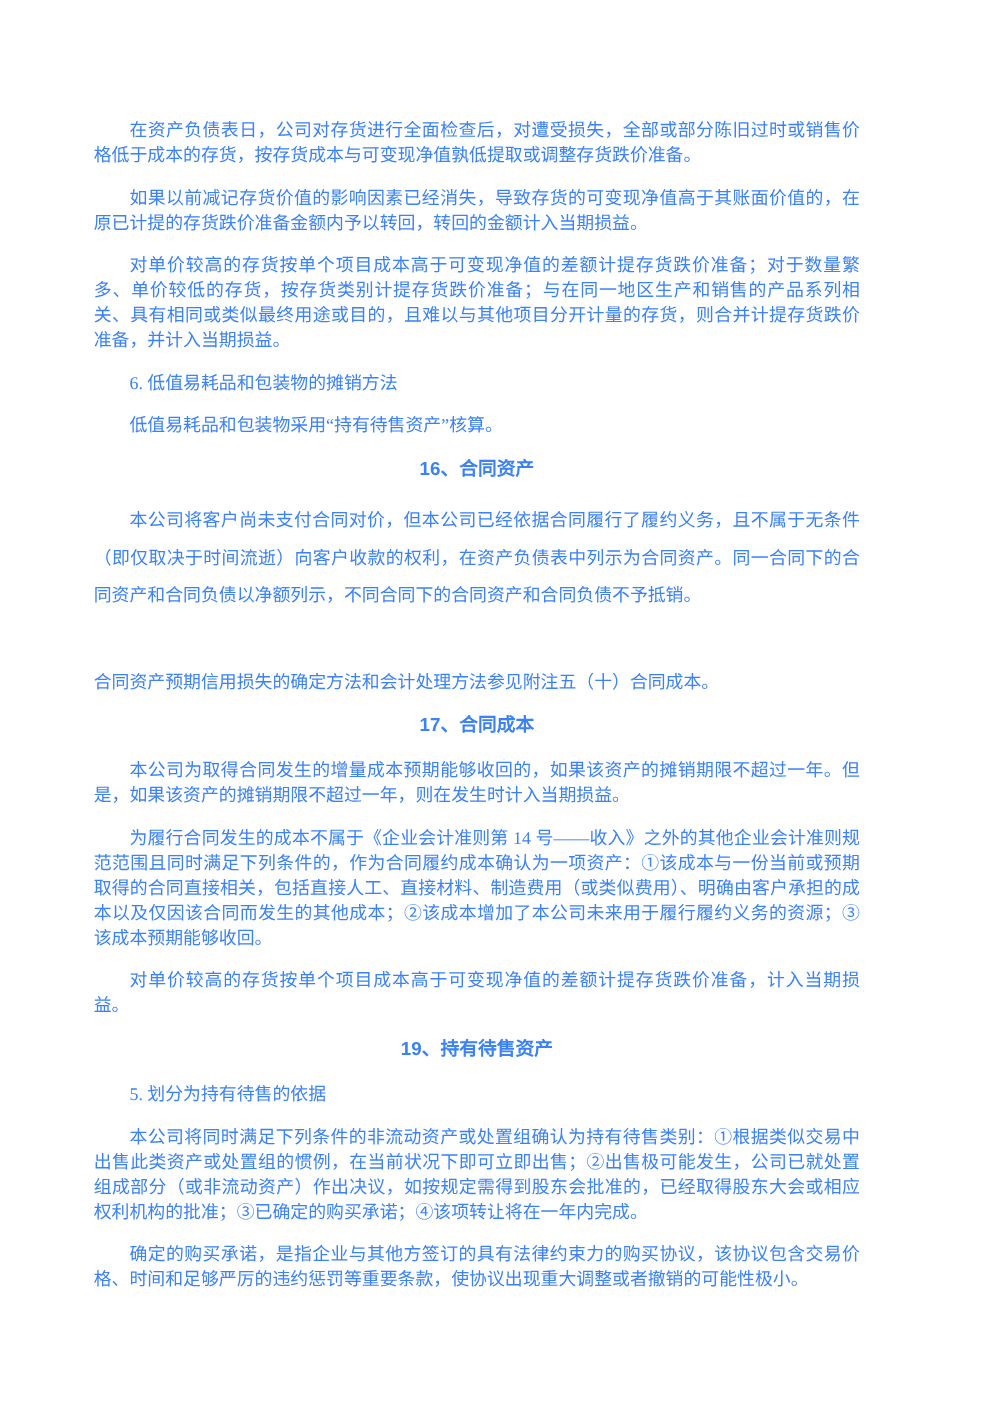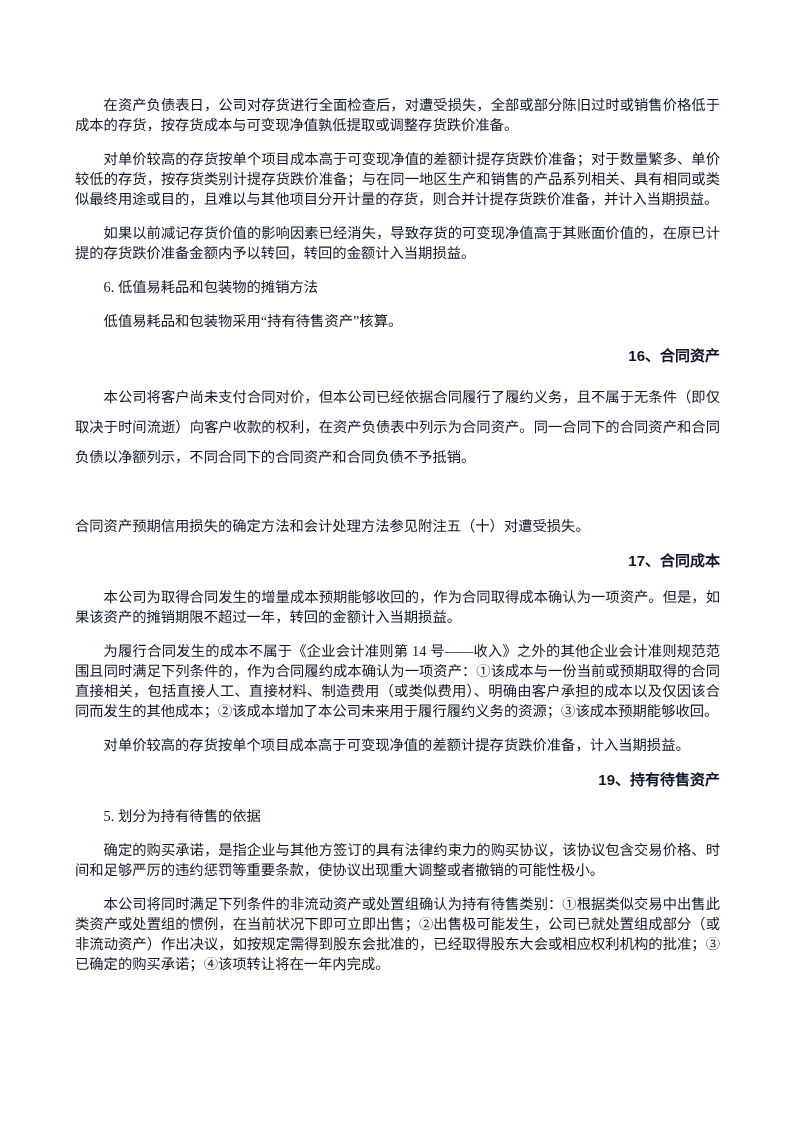--- a/index.html
+++ b/index.html
@@ -7,22 +7,22 @@
     padding: 0;
     background: #ffffff;
   }
   .page {
     position: relative;
     box-sizing: border-box;
     width: 793px;
     height: 1122px;
     margin: 0;
     background: #ffffff;
-    color: #0f172a;
-    padding: 95px 73px 0 75px;
+    color: #3b82f6;
+    padding: 95px 105px 0 75px;
     font-family: "Liberation Serif", "DejaVu Serif", serif;
     font-size: 14.3px;
     line-height: 20px;
     overflow: hidden;
   }
   .para {
     margin: 0 0 14px 0;
     text-align: justify;
     word-break: break-all;
   }
@@ -34,53 +34,53 @@
   }
   .gap-above {
     margin-top: 44px;
   }
   .heading {
     font-family: "Liberation Sans", "DejaVu Sans", sans-serif;
     font-size: 15px;
     line-height: 21px;
     font-weight: 700;
     margin: 6px 0 16px 0;
-    text-align: right;
+    text-align: center;
   }
 </style>
 </head>
 <body>
 
 <div class="page">
 
   <p class="para indent">在资产负债表日，公司对存货进行全面检查后，对遭受损失，全部或部分陈旧过时或销售价格低于成本的存货，按存货成本与可变现净值孰低提取或调整存货跌价准备。</p>
 
+  <p class="para indent">如果以前减记存货价值的影响因素已经消失，导致存货的可变现净值高于其账面价值的，在原已计提的存货跌价准备金额内予以转回，转回的金额计入当期损益。</p>
+
   <p class="para indent">对单价较高的存货按单个项目成本高于可变现净值的差额计提存货跌价准备；对于数量繁多、单价较低的存货，按存货类别计提存货跌价准备；与在同一地区生产和销售的产品系列相关、具有相同或类似最终用途或目的，且难以与其他项目分开计量的存货，则合并计提存货跌价准备，并计入当期损益。</p>
-
-  <p class="para indent">如果以前减记存货价值的影响因素已经消失，导致存货的可变现净值高于其账面价值的，在原已计提的存货跌价准备金额内予以转回，转回的金额计入当期损益。</p>
 
   <p class="para indent">6. 低值易耗品和包装物的摊销方法</p>
 
   <p class="para indent">低值易耗品和包装物采用“持有待售资产”核算。</p>
 
   <h2 class="heading">16、合同资产</h2>
 
   <p class="para indent wide-spacing">本公司将客户尚未支付合同对价，但本公司已经依据合同履行了履约义务，且不属于无条件（即仅取决于时间流逝）向客户收款的权利，在资产负债表中列示为合同资产。同一合同下的合同资产和合同负债以净额列示，不同合同下的合同资产和合同负债不予抵销。</p>
 
-  <p class="para gap-above">合同资产预期信用损失的确定方法和会计处理方法参见附注五（十）对遭受损失。</p>
+  <p class="para gap-above">合同资产预期信用损失的确定方法和会计处理方法参见附注五（十）合同成本。</p>
 
   <h2 class="heading">17、合同成本</h2>
 
-  <p class="para indent">本公司为取得合同发生的增量成本预期能够收回的，作为合同取得成本确认为一项资产。但是，如果该资产的摊销期限不超过一年，转回的金额计入当期损益。</p>
+  <p class="para indent">本公司为取得合同发生的增量成本预期能够收回的，如果该资产的摊销期限不超过一年。但是，如果该资产的摊销期限不超过一年，则在发生时计入当期损益。</p>
 
   <p class="para indent">为履行合同发生的成本不属于《企业会计准则第 14 号——收入》之外的其他企业会计准则规范范围且同时满足下列条件的，作为合同履约成本确认为一项资产：①该成本与一份当前或预期取得的合同直接相关，包括直接人工、直接材料、制造费用（或类似费用）、明确由客户承担的成本以及仅因该合同而发生的其他成本；②该成本增加了本公司未来用于履行履约义务的资源；③该成本预期能够收回。</p>
 
   <p class="para indent">对单价较高的存货按单个项目成本高于可变现净值的差额计提存货跌价准备，计入当期损益。</p>
 
   <h2 class="heading">19、持有待售资产</h2>
 
   <p class="para indent">5. 划分为持有待售的依据</p>
 
+  <p class="para indent">本公司将同时满足下列条件的非流动资产或处置组确认为持有待售类别：①根据类似交易中出售此类资产或处置组的惯例，在当前状况下即可立即出售；②出售极可能发生，公司已就处置组成部分（或非流动资产）作出决议，如按规定需得到股东会批准的，已经取得股东大会或相应权利机构的批准；③已确定的购买承诺；④该项转让将在一年内完成。</p>
+
   <p class="para indent">确定的购买承诺，是指企业与其他方签订的具有法律约束力的购买协议，该协议包含交易价格、时间和足够严厉的违约惩罚等重要条款，使协议出现重大调整或者撤销的可能性极小。</p>
-
-  <p class="para indent">本公司将同时满足下列条件的非流动资产或处置组确认为持有待售类别：①根据类似交易中出售此类资产或处置组的惯例，在当前状况下即可立即出售；②出售极可能发生，公司已就处置组成部分（或非流动资产）作出决议，如按规定需得到股东会批准的，已经取得股东大会或相应权利机构的批准；③已确定的购买承诺；④该项转让将在一年内完成。</p>
 
 </div>
 
 </body></html>

